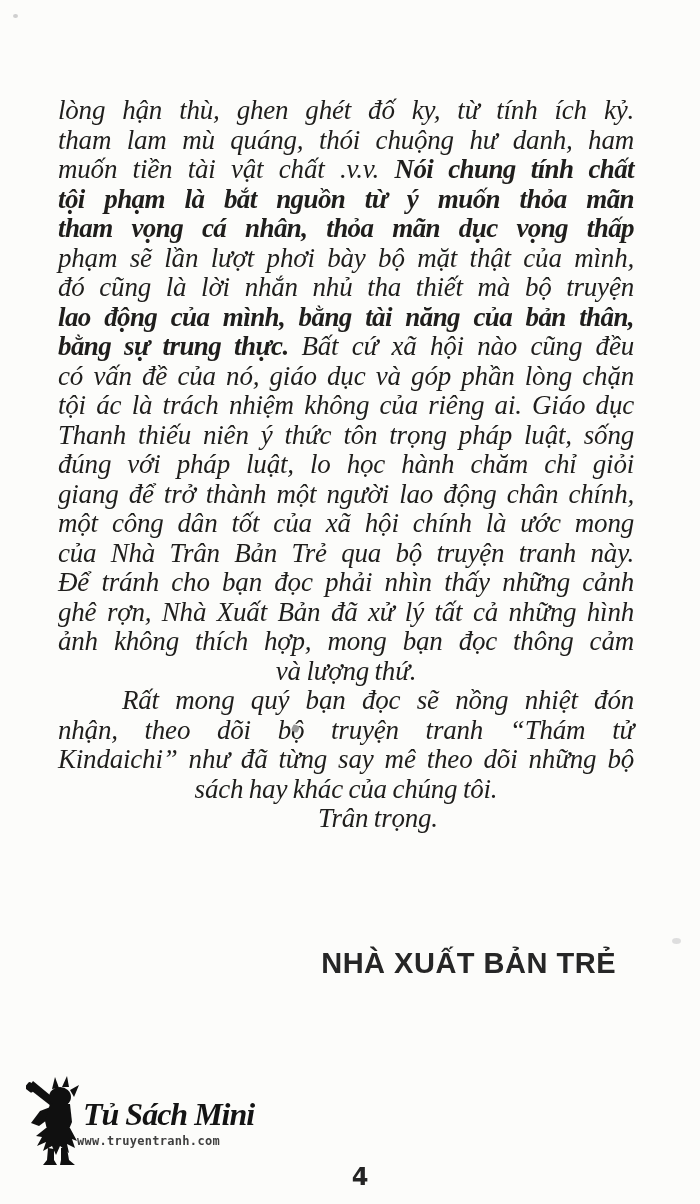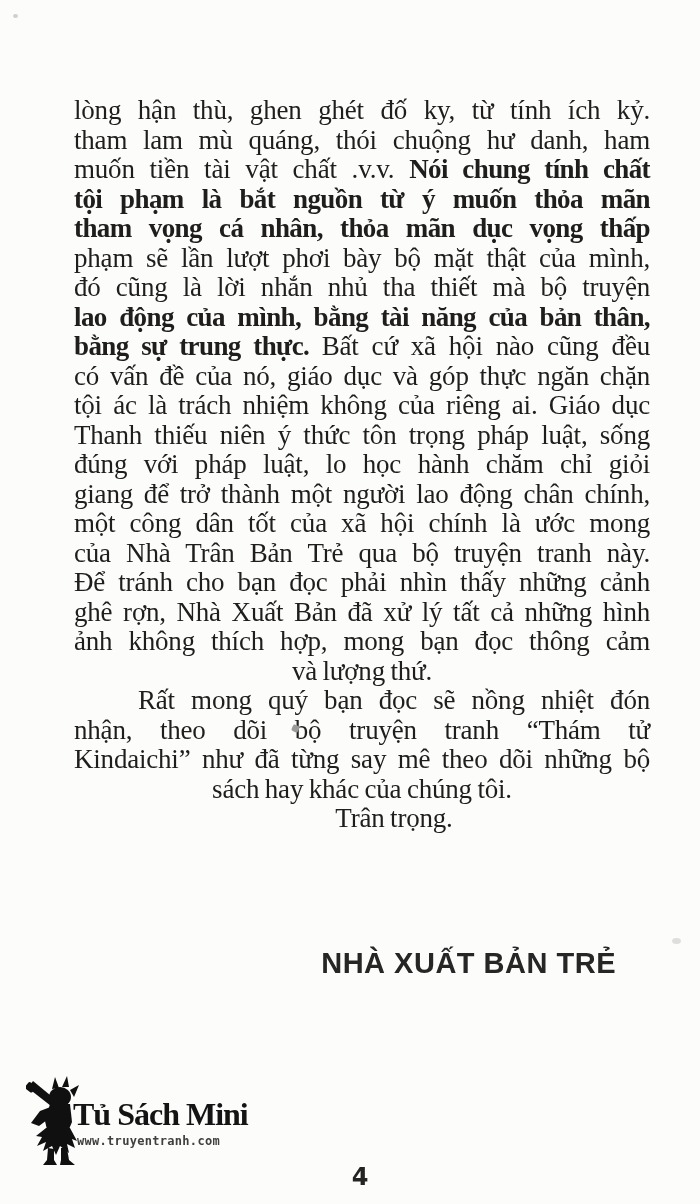--- a/index.html
+++ b/index.html
@@ -7,21 +7,22 @@
     position:relative;
     width:700px;height:1204px;
     background:#fcfcfa;
     overflow:hidden;
     font-family:"Liberation Serif","DejaVu Serif",serif;
     color:#1f1e1c;
   }
   
   .body-text{
     position:absolute;
-    left:74px;top:96px;width:576px;
+    left:58px;top:96px;width:576px;
+    font-style:italic;
     font-size:27px;
     line-height:29.5px;
     letter-spacing:-0.2px;
     word-spacing:-1px;
   }
   .line{height:29.5px;text-align:center;overflow:visible;white-space:normal;}
   .line.j{text-align:justify;text-align-last:justify;}
   .line.ind{text-indent:64px;}
   .line .b{font-weight:bold;letter-spacing:-0.6px;}
   
@@ -33,27 +34,28 @@
     font-size:29px;
     letter-spacing:0.5px;
     color:#262626;
     white-space:nowrap;
     margin-left:28px;
   }
   
   .footer-logo{position:absolute;left:26px;top:1076px;width:260px;height:95px;}
   .mascot{position:absolute;left:0;top:0;}
   .brand-name{
-    position:absolute;left:47px;top:20px;
+    position:absolute;left:57px;top:20px;
     font-family:"Liberation Serif","DejaVu Serif",serif;
     font-weight:bold;
     font-size:32px;
     letter-spacing:-1px;
     color:#141414;
     white-space:nowrap;
+    font-style:italic;
   }
   .brand-url{
     position:absolute;left:51px;top:58px;
     font-family:"DejaVu Sans Mono","Liberation Mono",monospace;
     font-weight:bold;
     font-size:12px;
     letter-spacing:0.3px;
     color:#404040;
     white-space:nowrap;
   }
@@ -81,21 +83,21 @@
   <div class="body-text" id="body-text">
       <div class="line j"><span>lòng hận thù, ghen ghét đố ky, từ tính ích kỷ.</span></div>
       <div class="line j"><span>tham lam mù quáng, thói chuộng hư danh, ham</span></div>
       <div class="line j"><span>muốn tiền tài vật chất .v.v. </span><span class="b">Nói chung tính chất</span></div>
       <div class="line j"><span class="b">tội phạm là bắt nguồn từ ý muốn thỏa mãn</span></div>
       <div class="line j"><span class="b">tham vọng cá nhân, thỏa mãn dục vọng thấp</span></div>
       <div class="line j"><span>phạm sẽ lần lượt phơi bày bộ mặt thật của mình,</span></div>
       <div class="line j"><span>đó cũng là lời nhắn nhủ tha thiết mà bộ truyện</span></div>
       <div class="line j"><span class="b">lao động của mình, bằng tài năng của bản thân,</span></div>
       <div class="line j"><span class="b">bằng sự trung thực. </span><span>Bất cứ xã hội nào cũng đều</span></div>
-      <div class="line j"><span>có vấn đề của nó, giáo dục và góp thực ngăn chặn</span></div>
+      <div class="line j"><span>có vấn đề của nó, giáo dục và góp phần lòng chặn</span></div>
       <div class="line j"><span>tội ác là trách nhiệm không của riêng ai. Giáo dục</span></div>
       <div class="line j"><span>Thanh thiếu niên ý thức tôn trọng pháp luật, sống</span></div>
       <div class="line j"><span>đúng với pháp luật, lo học hành chăm chỉ giỏi</span></div>
       <div class="line j"><span>giang để trở thành một người lao động chân chính,</span></div>
       <div class="line j"><span>một công dân tốt của xã hội chính là ước mong</span></div>
       <div class="line j"><span>của Nhà Trân Bản Trẻ qua bộ truyện tranh này.</span></div>
       <div class="line j"><span>Để tránh cho bạn đọc phải nhìn thấy những cảnh</span></div>
       <div class="line j"><span>ghê rợn, Nhà Xuất Bản đã xử lý tất cả những hình</span></div>
       <div class="line j"><span>ảnh không thích hợp, mong bạn đọc thông cảm</span></div>
       <div class="line"><span>và lượng thứ.</span></div>

